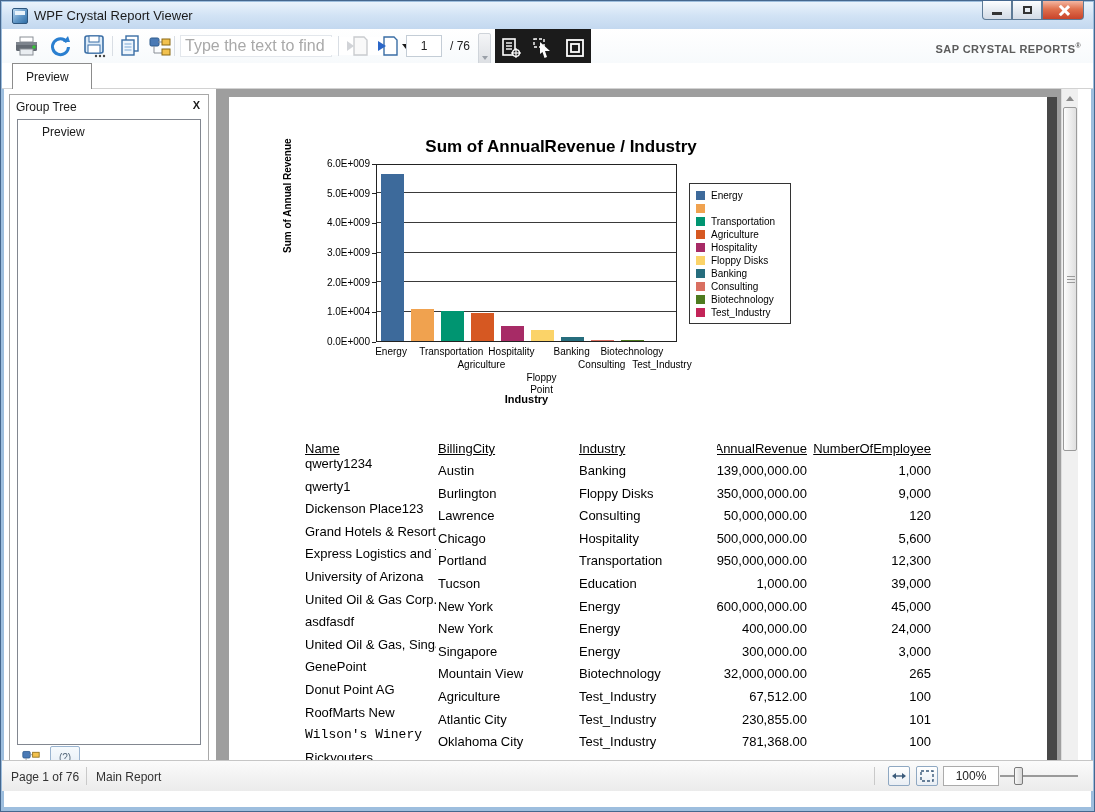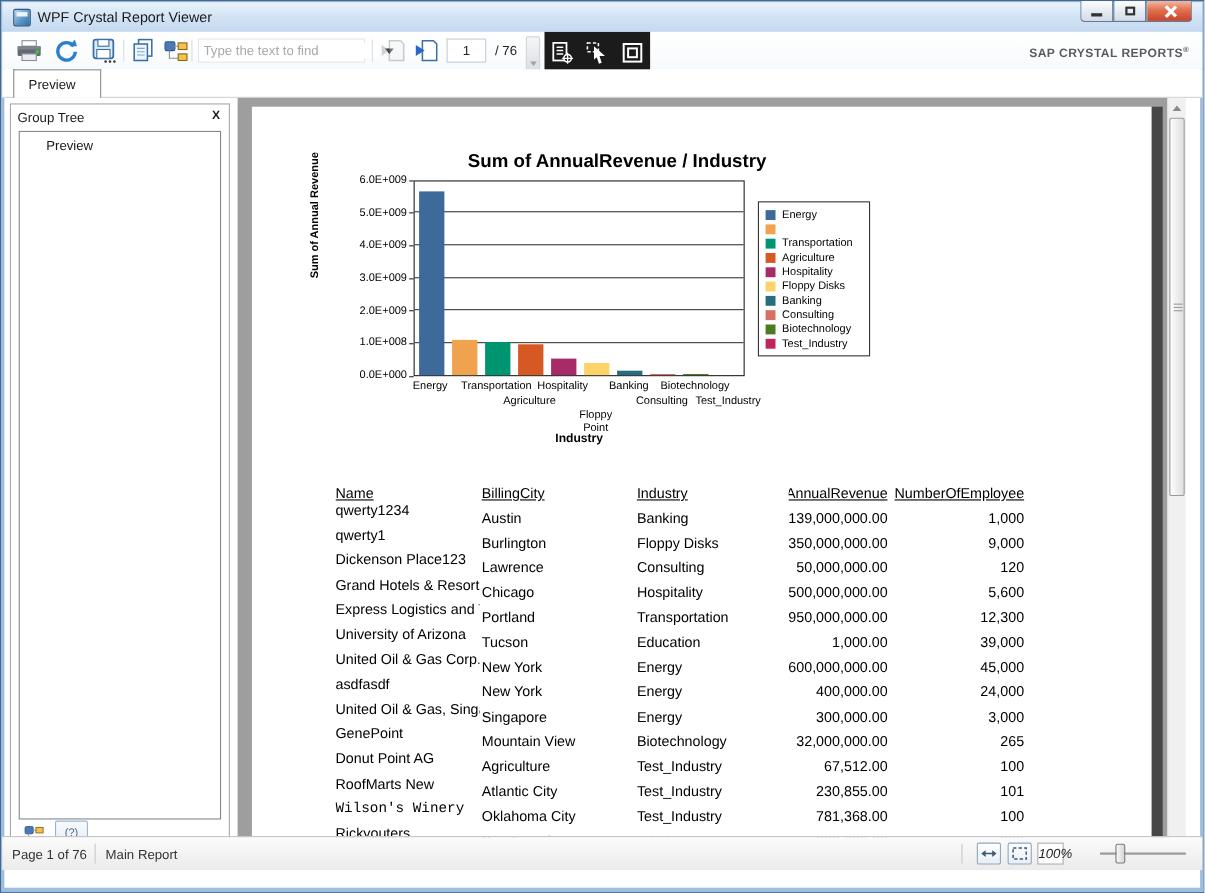--- a/index.html
+++ b/index.html
@@ -25,21 +25,21 @@
   .glyph-x{position:relative;width:11px;height:11px;}
   .glyph-x:before,.glyph-x:after{content:"";position:absolute;left:5px;top:-1px;width:2.5px;height:13px;background:#fff;}
   .glyph-x:before{transform:rotate(45deg);}
   .glyph-x:after{transform:rotate(-45deg);}
   
   .toolbar{left:1px;top:28px;right:1px;height:34px;background:linear-gradient(#ffffff,#f7fafc);}
   .tb-item{position:absolute;top:4px;height:26px;display:flex;align-items:center;justify-content:center;cursor:pointer;}
   .tb-sep{position:absolute;top:7px;width:1px;height:20px;background:#d9dee4;}
   .searchbox{position:absolute;left:178px;top:6px;width:152px;height:22px;background:#fff;border:1px solid #e3e7ec;
     display:flex;align-items:center;}
-  .searchbox input{flex:1;border:none;outline:none;font-size:12px;color:#333;padding:0 4px;font-family:"Liberation Sans",sans-serif;}
+  .searchbox input{flex:1;border:none;outline:none;font-size:16px;color:#333;padding:0 4px;font-family:"Liberation Sans",sans-serif;}
   .searchbox input::placeholder{color:#a9a9a9;}
   .dd-arrow{width:0;height:0;border-left:4px solid transparent;border-right:4px solid transparent;border-top:5px solid #1a1a1a;margin:0 6px;}
   .pageinput{position:absolute;left:404px;top:6px;width:36px;height:22px;border:1px solid #c4cdd6;background:#fff;
     text-align:center;font-size:12px;color:#222;font-family:"Liberation Sans",sans-serif;}
   .pagetotal{position:absolute;left:448px;top:10px;font-size:12px;color:#222;}
   .tb-gripper{position:absolute;left:476px;top:4px;width:13px;height:32px;border:1px solid #cfd4da;border-radius:2px;
     background:linear-gradient(#f4f5f7,#dcdfe3);}
   .tb-gripper:after{content:"";position:absolute;left:3px;bottom:4px;width:0;height:0;
     border-left:3px solid transparent;border-right:3px solid transparent;border-top:4px solid #9aa0a8;}
   .blackpanel{position:absolute;left:493px;top:0px;width:96px;height:40px;background:#1b1b1b;
@@ -94,22 +94,22 @@
   .clipL{overflow:hidden;}
   .clipR{overflow:hidden;}
   .clipR .inner{position:absolute;right:0;top:0;white-space:nowrap;}
   .ralign{text-align:right;}
   
   .statusbar{left:1px;right:1px;bottom:20px;height:31px;background:linear-gradient(#fbfbfb,#ebebeb);border-top:1px solid #c6c6c6;}
   .sb-text{position:absolute;top:9px;font-size:12px;color:#333;}
   .sb-sep{position:absolute;top:6px;width:1px;height:18px;background:#c9c9c9;}
   .sb-btn{position:absolute;top:5px;width:22px;height:20px;border:1px solid #8fa8c2;border-radius:2px;
     background:linear-gradient(#ffffff,#e9eef4);display:flex;align-items:center;justify-content:center;cursor:pointer;}
-  .zoombox{position:absolute;top:5px;width:24px;height:20px;background:#fff;border:1px solid #ababab;
-    font-size:12px;color:#222;text-align:center;line-height:18px;font-style:italic;}
+  .zoombox{position:absolute;top:5px;width:56px;height:20px;background:#fff;border:1px solid #ababab;
+    font-size:12px;color:#222;text-align:center;line-height:18px;}
   .slider-track{position:absolute;top:14px;width:78px;height:2px;background:#9a9a9a;}
   .slider-thumb{position:absolute;top:-8px;width:9px;height:18px;border:1px solid #7a7a7a;border-radius:2px;
     background:linear-gradient(90deg,#f8f8f8,#d6d6d6);cursor:grab;}
   .bottomframe{position:absolute;left:1px;right:1px;bottom:1px;height:3px;background:#9dbede;}
 </style>
 </head>
 <body>
 
 <div id="win">
 
@@ -431,21 +431,21 @@
           <div class="cell clipL" style="left: 76px; top: 652.8px; width: 131px;">Rickyouters</div>
           <div class="cell " style="left: 209px; top: 659.8px; width: 135px;">San Francisco</div>
           <div class="cell " style="left: 350px; top: 659.8px; width: 120px;">ertert</div>
           <div class="cell clipR" style="left: 488px; top: 659.8px; width: 90px; height: 16px; text-align: center;">
             <span class="inner">333,626.00</span>
           </div>
           <div class="cell ralign" style="left: 582px; top: 659.8px; width: 120px;">200</div>
         </div>
     <div class="ytick" style="left: 89px; top: 239px;">0.0E+000</div>
         <div class="ytickmark" style="left: 143px; top: 244.5px;"></div>
-        <div class="ytick" style="left: 89px; top: 209.333px;">1.0E+008</div>
+        <div class="ytick" style="left: 89px; top: 209.333px;">1.0E+004</div>
         <div class="ytickmark" style="left: 143px; top: 214.833px;"></div>
         <div class="ytick" style="left: 89px; top: 179.667px;">2.0E+009</div>
         <div class="ytickmark" style="left: 143px; top: 185.167px;"></div>
         <div class="ytick" style="left: 89px; top: 150px;">3.0E+009</div>
         <div class="ytickmark" style="left: 143px; top: 155.5px;"></div>
         <div class="ytick" style="left: 89px; top: 120.333px;">4.0E+009</div>
         <div class="ytickmark" style="left: 143px; top: 125.833px;"></div>
         <div class="ytick" style="left: 89px; top: 90.6667px;">5.0E+009</div>
         <div class="ytickmark" style="left: 143px; top: 96.1667px;"></div>
         <div class="ytick" style="left: 89px; top: 61px;">6.0E+009</div>

